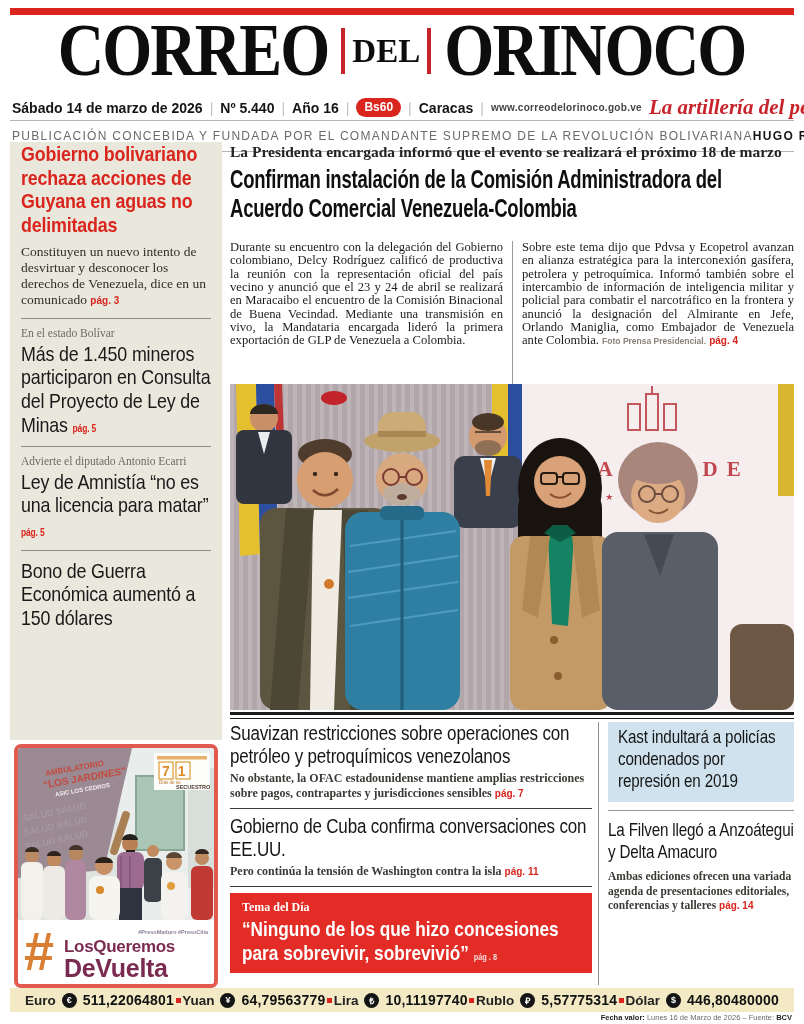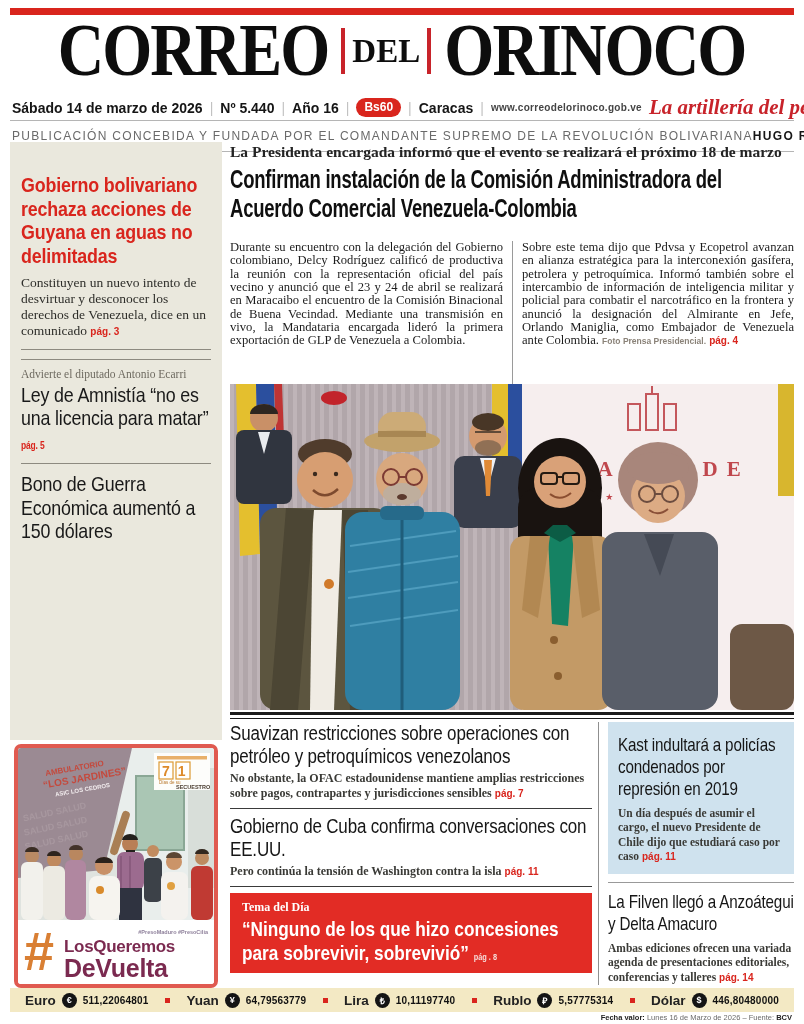--- a/index.html
+++ b/index.html
@@ -16,21 +16,21 @@
   .mast-del { font-family:"Liberation Serif",serif; font-weight:bold; font-size:33px; color:#0d0d0d; margin-bottom:3px; }
   .dateline { left:12px; top:95px; width:780px; display:flex; align-items:center; gap:7px; font-size:14px; font-weight:bold; color:#151515; white-space:nowrap; }
   .dl-sep { color:#c2c2c2; font-weight:normal; }
   .price-badge { background:#d9251d; color:#fff; font-size:12px; font-weight:bold; padding:2px 8px 3px; border-radius:11px; }
   .website { font-size:10px; color:#444; letter-spacing:.3px; }
   .tagline { margin-left:auto; font-family:"Liberation Serif",serif; font-style:italic; font-weight:bold; font-size:21px; color:#c8232a; }
   .founders { left:10px; top:120px; width:784px; border-top:1px solid #b5b5b5; border-bottom:1px solid #b5b5b5; padding:8px 2px; display:flex; justify-content:space-between; font-size:12px; letter-spacing:1.3px; color:#6a6a6a; white-space:nowrap; }
   .founders b { color:#161616; } .founders .yrs { color:#9a9a9a; }
 
   
-  .sidebar { left:10px; top:142px; width:212px; height:598px; background:#eae8dd; padding:31px 11px 0; }
+  .sidebar { left:10px; top:142px; width:212px; height:598px; background:#eae8dd; padding:0 11px 0; }
   .sb-headline-red { font-size:21px; font-weight:bold; color:#d9251d; line-height:1.13; width:118%; transform:scale(0.85,1); transform-origin:0 0; letter-spacing:-.2px; }
   .sb-headline { font-size:21px; font-weight:normal; color:#191919; line-height:1.13; width:118%; transform:scale(0.85,1); transform-origin:0 0; letter-spacing:-.2px; }
   .sb-deck { font-family:"Liberation Serif",serif; font-size:13.5px; line-height:1.2; color:#2e2e2a; margin-top:7px; }
   .sb-kicker { font-family:"Liberation Serif",serif; font-size:11.5px; color:#6e6a60; margin-bottom:3px; }
   .sb-divider { border-top:1px solid #8d8a80; margin:9px 0 8px; }
 
   
   .poster { left:14px; top:744px; width:204px; height:244px; border:4px solid #e05a50; border-radius:7px; background:#fff; overflow:hidden; }
   .poster-strip { position:relative; width:196px; height:64px; background:#fff; }
   .p-smalltags { position:absolute; top:5px; right:6px; font-size:5.5px; font-weight:bold; color:#8d7f9a; }
@@ -53,31 +53,31 @@
   .sec-left { left:230px; top:722px; width:362px; }
   .sec-headline { font-size:20px; font-weight:normal; color:#161616; line-height:1.15; width:118%; transform:scale(0.85,1); transform-origin:0 0; letter-spacing:-.2px; }
   .sec-deck { font-family:"Liberation Serif",serif; font-size:12px; font-weight:bold; color:#3a3a36; line-height:1.25; margin-top:3px; }
   .sec-rule { border-top:1.5px solid #3a3a3a; margin:7px 0 6px; }
   .tema-box { margin-top:6px; background:#e22c25; padding:7px 12px 9px; }
   .tema-kicker { font-family:"Liberation Serif",serif; font-weight:bold; font-size:12px; color:#fff; }
   .tema-headline { font-size:21px; font-weight:bold; color:#fff; line-height:1.13; width:122%; transform:scale(0.82,1); transform-origin:0 0; margin-top:2px; }
   .tema-pag { color:#f6dbd9; font-weight:bold; font-size:9px; }
   .sec-vrule { left:598px; top:722px; width:1px; height:263px; background:#8f8f8f; }
   .sec-right { left:608px; top:722px; width:186px; }
-  .blue-box { background:#cfe2ee; padding:12px 10px 10px; }
+  .blue-box { background:#cfe2ee; padding:4px 10px 10px; }
   .sr-headline { font-size:19px; font-weight:normal; color:#161616; line-height:1.16; width:125%; transform:scale(0.8,1); transform-origin:0 0; letter-spacing:-.2px; }
   .sr-deck { font-family:"Liberation Serif",serif; font-size:11.5px; font-weight:bold; color:#3a3a36; line-height:1.25; margin-top:6px; }
   .sr-rule { border-top:1px solid #999; margin:8px 0; }
 
   
   .ticker { left:10px; top:988px; width:784px; height:23px; background:#f3e9c4; display:flex; align-items:center; justify-content:space-between; padding:12px 15px; }
   .tk-item { display:flex; align-items:center; gap:6px; }
   .tk-label { font-size:13.5px; font-weight:bold; color:#222; }
   .tk-badge { width:15px; height:15px; border-radius:50%; background:#141414; color:#fff; font-size:9px; font-weight:bold; display:inline-flex; align-items:center; justify-content:center; }
-  .tk-value { font-size:10px; font-weight:bold; color:#111; letter-spacing:.2px; }
+  .tk-value { font-size:14px; font-weight:bold; color:#111; letter-spacing:.2px; }
   .tk-sep { width:5px; height:5px; background:#d9251d; }
   .fecha { right:12px; top:1013px; font-size:7.5px; color:#6b6b6b; }
   .fecha b { color:#222; }
 </style>
 </head>
 <body>
 
 <div class="abs topbar"></div>
 
 <div class="abs masthead">
@@ -108,20 +108,24 @@
   <b>HUGO RAFAEL CHÁVEZ FRÍAS</b>
   <span class="yrs">1954–2013</span>
 </div>
 
 <div class="abs sidebar">
   <div>
     <div class="sb-headline-red">Gobierno bolivariano rechaza acciones de Guyana en aguas no delimitadas</div>
     <p class="sb-deck"><span>Constituyen un nuevo intento de desvirtuar y desconocer los derechos de Venezuela, dice en un comunicado</span> <span class="pag">pág. 3</span></p>
   </div>
   <div class="sb-divider"></div>
+  <div>
+    <div class="sb-kicker">En el estado Bolívar</div>
+    <div class="sb-headline"><span>Más de 1.450 mineros participaron en Consulta del Proyecto de Ley de Minas</span> <span class="pag">pág. 5</span></div>
+  </div>
   <div class="sb-divider"></div>
   <div>
     <div class="sb-kicker">Advierte el diputado Antonio Ecarri</div>
     <div class="sb-headline"><span>Ley de Amnistía “no es una licencia para matar”</span> <span class="pag">pág. 5</span></div>
   </div>
   <div class="sb-divider"></div>
   <div>
     <div class="sb-headline">Bono de Guerra Económica aumentó a 150 dólares</div>
   </div>
 </div>
@@ -322,21 +326,20 @@
     <div class="tema-kicker">Tema del Día</div>
     <div class="tema-headline"><span>“Ninguno de los que hizo concesiones para sobrevivir, sobrevivió”</span> <span class="tema-pag">pág . 8</span></div>
   </div>
 </div>
 
 <div class="abs sec-vrule"></div>
 
 <div class="abs sec-right">
   <div class="blue-box">
     <div class="sr-headline">Kast indultará a policías condenados por represión en 2019</div>
-    <p class="sr-deck"><span>Un día después de asumir el cargo, el nuevo Presidente de Chile dijo que estudiará caso por caso</span> <span class="pag">pág. 11</span></p>
   </div>
   <div class="sr-rule"></div>
   <div>
     <div class="sr-headline">La Filven llegó a Anzoátegui y Delta Amacuro</div>
     <p class="sr-deck"><span>Ambas ediciones ofrecen una variada agenda de presentaciones editoriales, conferencias y talleres</span> <span class="pag">pág. 14</span></p>
   </div>
 </div>
 
 <div class="abs ticker">
   <div class="tk-item">

